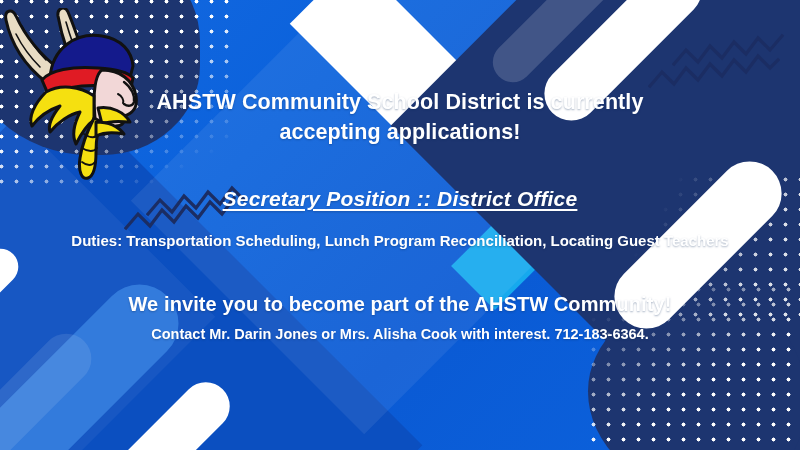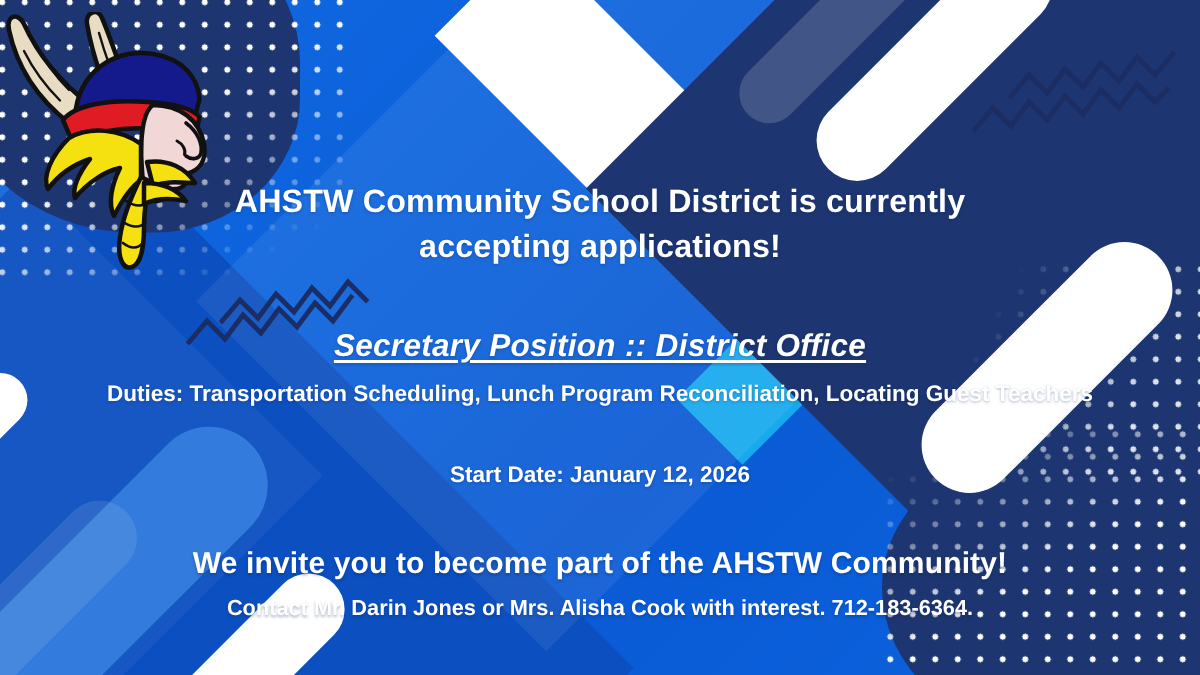--- a/index.html
+++ b/index.html
@@ -29,30 +29,30 @@
 
   
   #content{
     position:absolute;left:0;right:0;top:0;bottom:0;
     display:flex;flex-direction:column;align-items:center;
     color:#ffffff;text-align:center;
     text-shadow:0 1px 2px rgba(10,40,90,.35);
   }
   .headline{
     font-size:21.5px;font-weight:bold;line-height:1.38;
-    width:560px;margin-top:120px;letter-spacing:.1px;
+    width:560px;margin-top:88px;letter-spacing:.1px;
   }
   .jobtitle{
     font-size:21px;font-weight:bold;font-style:italic;
     text-decoration:underline;text-underline-offset:3px;
     margin-top:40px;letter-spacing:.2px;
   }
   .duties{
     font-size:15px;font-weight:bold;line-height:1.5;
-    margin-top:9px;width:720px;
+    margin-top:19px;width:720px;
   }
   .startdate{font-size:15px;font-weight:bold;margin-top:33px;}
   .invite{font-size:20px;font-weight:bold;margin-top:40px;letter-spacing:.1px;}
   .contact{font-size:14.5px;font-weight:bold;margin-top:10px;}
 
   
   #mascot{position:absolute;left:2px;top:8px;width:168px;height:172px;}
   #mascot svg{display:block;}
 </style>
 </head>
@@ -169,20 +169,19 @@
     </svg>
   </div>
 
   <div id="content">
     <div class="headline">AHSTW Community School District is currently accepting applications!</div>
 
     <div class="jobtitle">Secretary Position :: District Office</div>
 
     <div class="duties">Duties:  Transportation Scheduling, Lunch Program Reconciliation, Locating Guest Teachers</div>
 
-    <div class="startdate">Start Date:  January 12, 2026</div>
 
     <div class="invite">We invite you to become part of the AHSTW Community!</div>
 
     <div class="contact">Contact Mr. Darin Jones or Mrs. Alisha Cook with interest. 712-183-6364.</div>
   </div>
 
 </div>
 
 </body></html>

